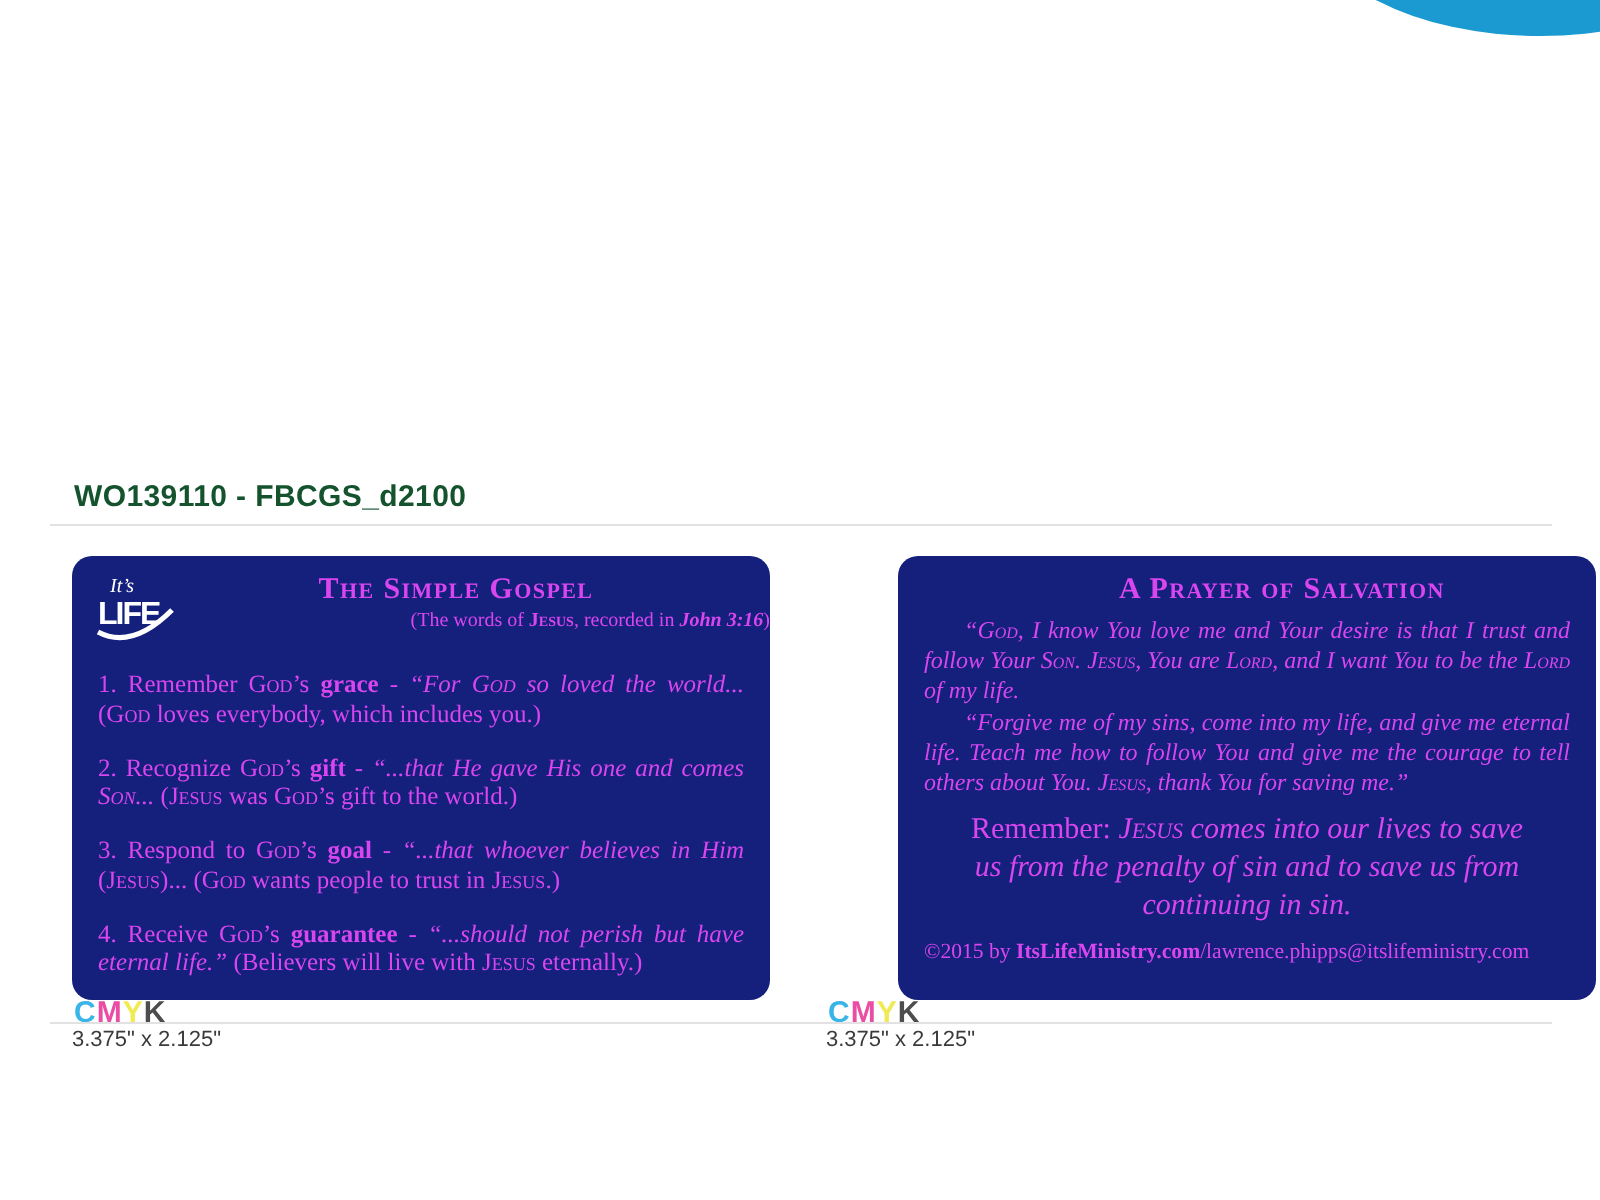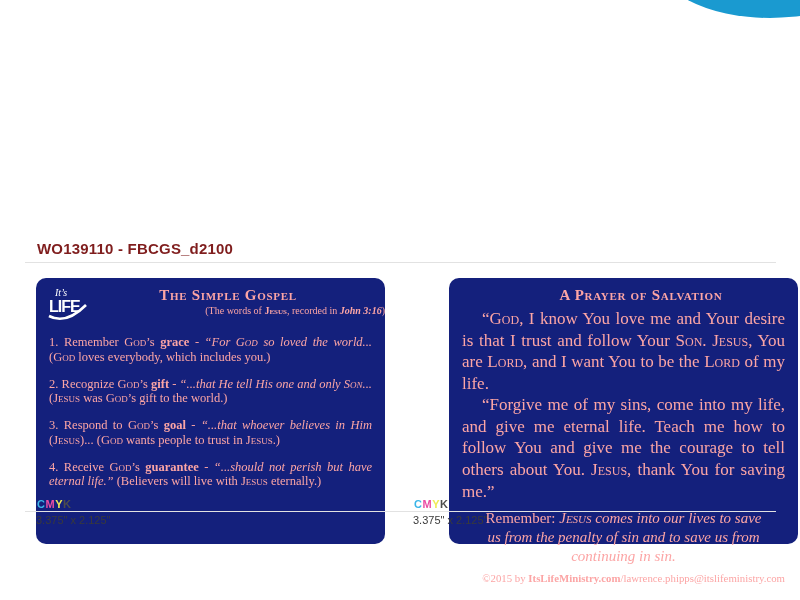--- a/index.html
+++ b/index.html
@@ -8,63 +8,63 @@
     position:relative; width:800px; height:600px;
     background:#ffffff; overflow:hidden;
     font-family:"Liberation Sans", sans-serif;
   }
   .corner-ellipse {
     position:absolute; left:655px; top:-102px; width:230px; height:120px;
     border-radius:50%; background:#1a9ad0;
   }
   .wo-title {
     position:absolute; left:37px; top:240px;
-    font-size:15px; font-weight:bold; color:#7f1d1d; letter-spacing:0.2px;
+    font-size:15px; font-weight:bold; color:#14532d; letter-spacing:0.2px;
   }
   .rule { position:absolute; left:25px; width:751px; height:1px; background:#e2e2e2; }
   .rule-top { top:262px; }
   .rule-bottom { top:511px; }
 
   .card {
-    position:absolute; top:278px; width:349px; height:266px;
-    background:#14207c; border-radius:10px; color:#fca5a5;
+    position:absolute; top:278px; width:349px; height:222px;
+    background:#14207c; border-radius:10px; color:#d946ef;
     font-family:"Liberation Serif","DejaVu Serif", serif;
   }
   .card-left  { left:36px; }
   .card-right { left:413px;margin-left:36px; }
 
   .card-title {
     text-align:center; font-variant:small-caps; font-weight:bold;
     font-size:15px; letter-spacing:0.7px; margin-top:9px;padding-left:35px;
   }
   .card-subtitle { text-align:right; font-size:10px; margin-top:1px; }
 
   .logo { position:absolute; left:10px; top:7px; }
 
   .card-body  { padding:7px 13px 0; }
   .item {
     font-size:12.5px; line-height:1.18; text-align:justify; margin:12px 0 7px;
   }
 
   .prayer-body { padding:4px 13px 0; }
   .para {
-    font-size:17px; line-height:1.27; text-align:justify; text-indent:20px;
+    font-size:12px; line-height:1.27; text-align:justify; text-indent:20px;font-style:italic;
   }
   .remember {
     font-size:15px; text-align:center; line-height:1.25;
     margin-top:7px; padding:0 18px;
   }
-  .copyright { font-size:10.8px; text-align:right; margin-top:7px; }
+  .copyright { font-size:10.8px; text-align:left; margin-top:7px; }
 
   .b  { font-weight:bold; }
   .i  { font-style:italic; }
   .sc { font-variant:small-caps; }
 
   .cmyk {
-    position:absolute; top:498px; font-size:11px; font-weight:bold; letter-spacing:0.5px;
+    position:absolute; top:498px; font-size:15px; font-weight:bold; letter-spacing:0.5px;
   }
   .cmyk-left  { left:37px; }
   .cmyk-right { left:414px; }
   .cmyk .c { color:#3ab5e8; }
   .cmyk .m { color:#ea4da4; }
   .cmyk .y { color:#f0ea55; }
   .cmyk .k { color:#4d4d4d; }
 
   .size-label {
     position:absolute; top:514px; font-size:11px; color:#3a3a3a;
@@ -86,21 +86,21 @@
   <section class="card card-left">
     <svg class="logo" width="42" height="40" viewBox="0 0 42 40" aria-hidden="true">
       <text x="9" y="11" font-size="10" font-style="italic" font-family="Liberation Serif, serif" fill="#ffffff">It’s</text>
       <text x="3" y="27" font-size="16" font-weight="bold" font-family="Liberation Sans, sans-serif" fill="#ffffff" letter-spacing="-1">LIFE</text>
       <path d="M3 31 Q20 40 40 20" fill="none" stroke="#ffffff" stroke-width="2.6"></path>
     </svg>
     <div class="card-title">The Simple Gospel</div>
     <div class="card-subtitle"><span>(The words of </span><span class="b sc">Jesus</span><span>, recorded in </span><span class="b i">John 3:16</span><span>)</span></div>
     <div class="card-body">
       <p class="item"><span>1. Remember </span><span class="sc">God</span><span>’s </span><span class="b">grace</span><span> - </span><span class="i">“For </span><span class="i sc">God</span><span class="i"> so loved the world...</span><span> (</span><span class="sc">God</span><span> loves everybody, which includes you.)</span></p>
-      <p class="item"><span>2. Recognize </span><span class="sc">God</span><span>’s </span><span class="b">gift</span><span> - </span><span class="i">“...that He tell His one and only </span><span class="i sc">Son</span><span class="i">...</span><span> (</span><span class="sc">Jesus</span><span> was </span><span class="sc">God</span><span>’s gift to the world.)</span></p>
+      <p class="item"><span>2. Recognize </span><span class="sc">God</span><span>’s </span><span class="b">gift</span><span> - </span><span class="i">“...that He gave His one and comes </span><span class="i sc">Son</span><span class="i">...</span><span> (</span><span class="sc">Jesus</span><span> was </span><span class="sc">God</span><span>’s gift to the world.)</span></p>
       <p class="item"><span>3. Respond to </span><span class="sc">God</span><span>’s </span><span class="b">goal</span><span> - </span><span class="i">“...that whoever believes in Him</span><span> (</span><span class="sc">Jesus</span><span>)... (</span><span class="sc">God</span><span> wants people to trust in </span><span class="sc">Jesus</span><span>.)</span></p>
       <p class="item"><span>4. Receive </span><span class="sc">God</span><span>’s </span><span class="b">guarantee</span><span> - </span><span class="i">“...should not perish but have eternal life.”</span><span> (Believers will live with </span><span class="sc">Jesus</span><span> eternally.)</span></p>
     </div>
   </section>
 
   <section class="card card-right">
     <div class="card-title">A Prayer of Salvation</div>
     <div class="prayer-body">
       <p class="para"><span>“</span><span class="sc">God</span><span>, I know You love me and Your desire is that I trust and follow Your </span><span class="sc">Son</span><span>. </span><span class="sc">Jesus</span><span>, You are </span><span class="sc">Lord</span><span>, and I want You to be the </span><span class="sc">Lord</span><span> of my life.</span></p>
       <p class="para"><span>“Forgive me of my sins, come into my life, and give me eternal life. Teach me how to follow You and give me the courage to tell others about You. </span><span class="sc">Jesus</span><span>, thank You for saving me.”</span></p>

